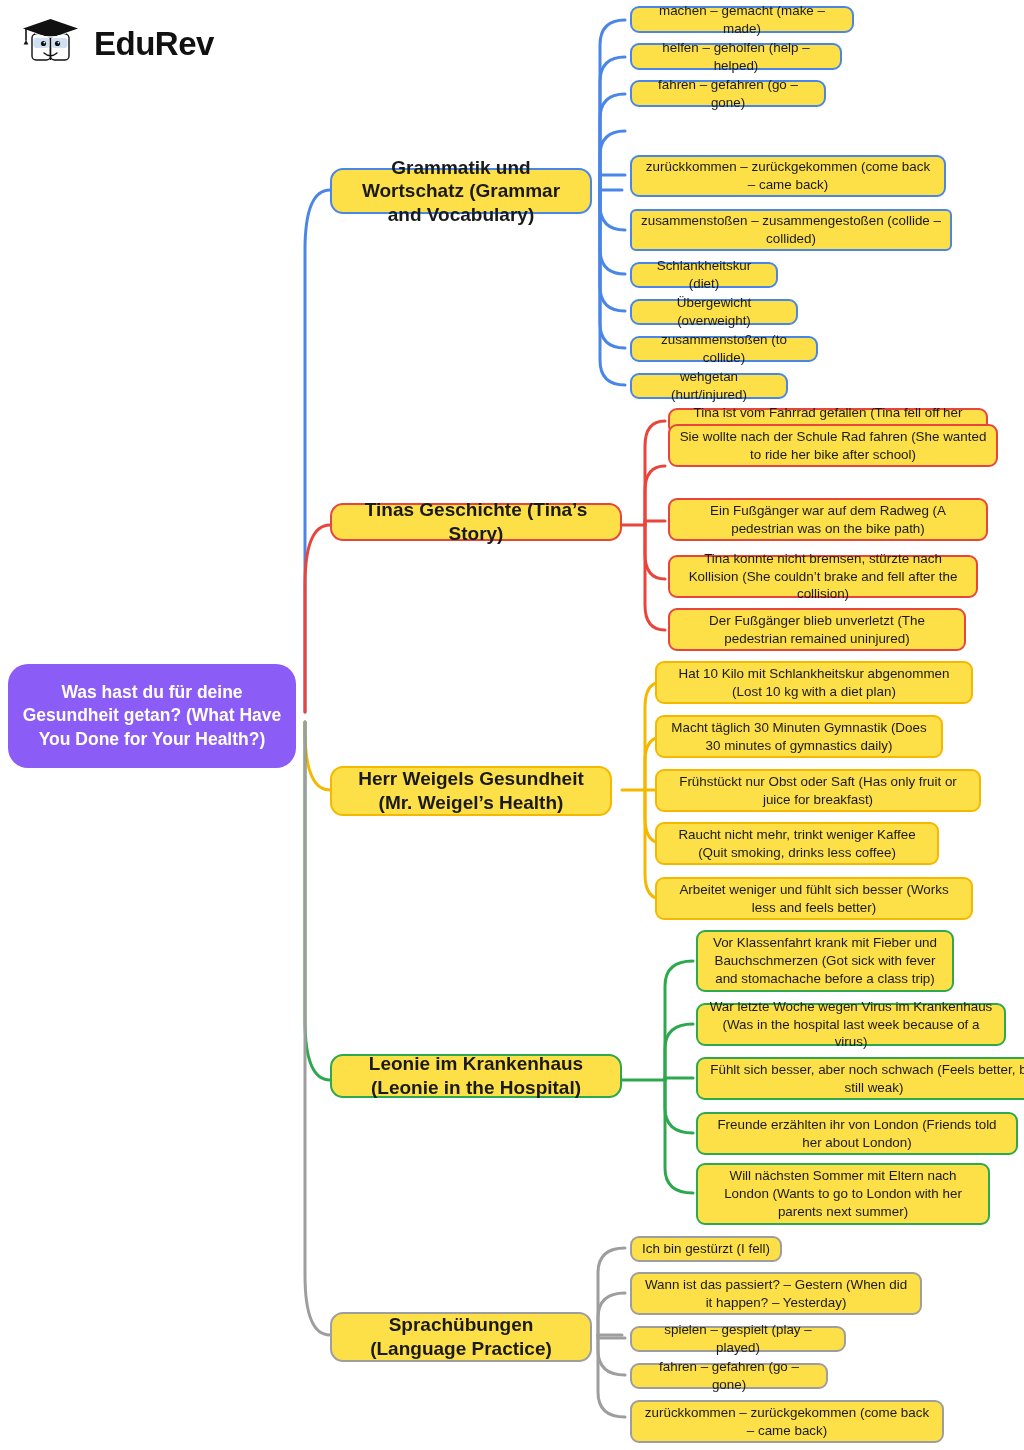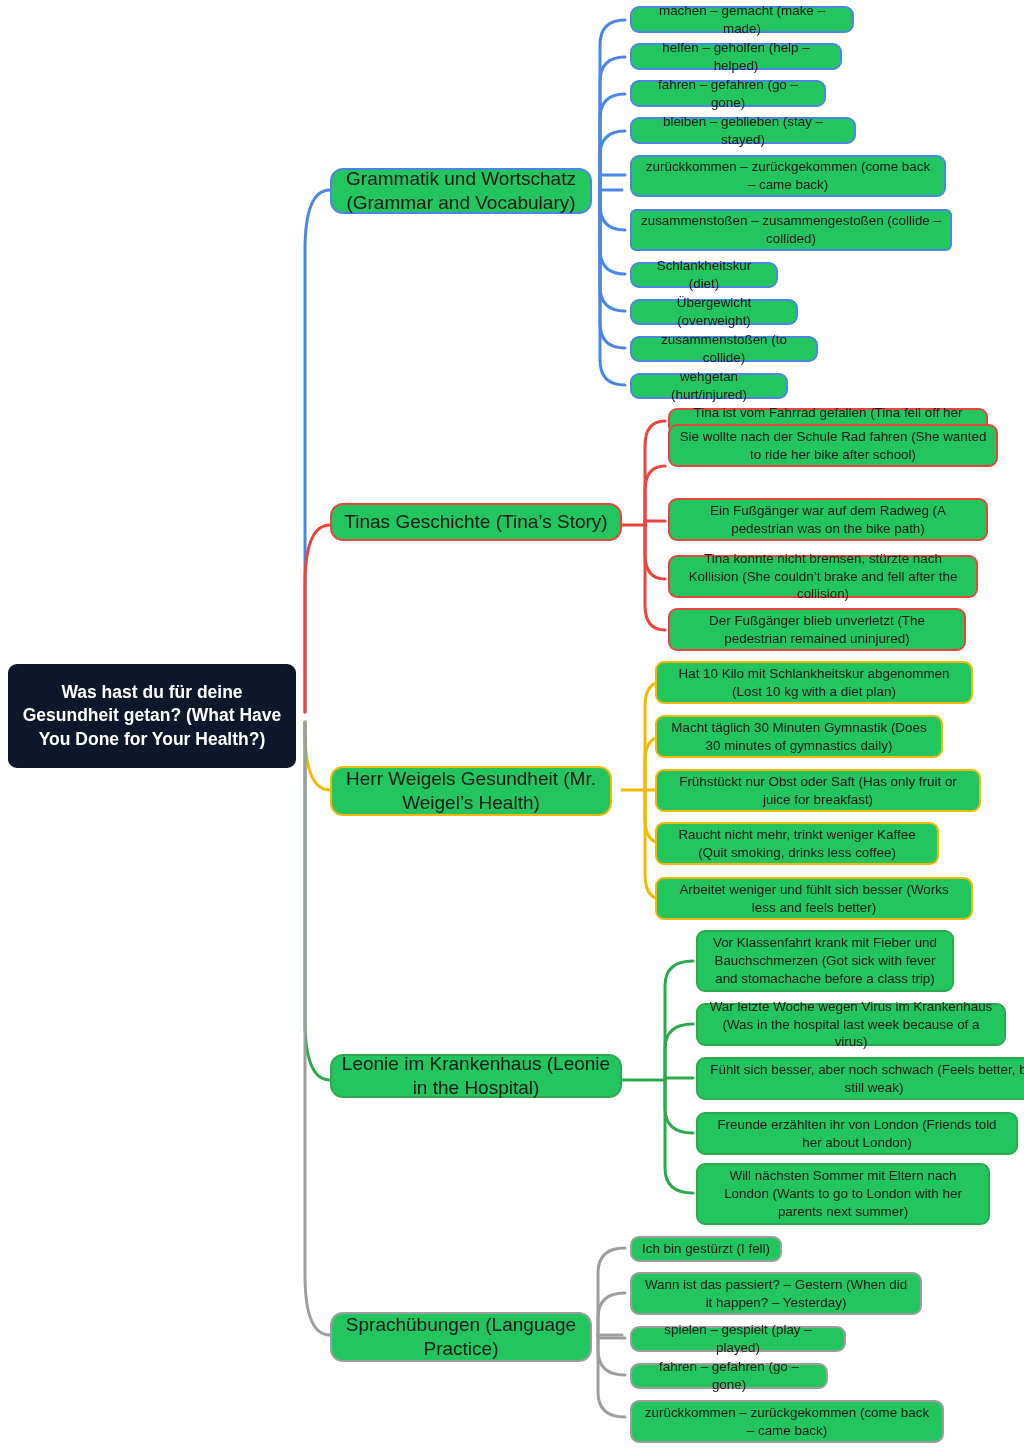--- a/index.html
+++ b/index.html
@@ -44,42 +44,43 @@
   #wires path { fill: none; stroke-width: 3; stroke-linecap: round; }
 
   
   .node {
     position: absolute;
     box-sizing: border-box;
     display: flex;
     align-items: center;
     justify-content: center;
     text-align: center;
-    background: #22c55e;
+    background: #fde047;
     border-style: solid;
     color: #1a1a1a;
   }
 
   .root-node {
-    background: #0f172a;
+    background: #8b5cf6;
     color: #ffffff;
     font-size: 17.5px;
     font-weight: bold;
     line-height: 1.32;
     border: none;
-    border-radius: 9px;
+    border-radius: 20px;
     padding: 10px 12px;
   }
 
   .branch-node {
     border-width: 2.5px;
     border-radius: 13px;
     font-size: 19px;
     line-height: 1.24;
-    padding: 7px 4px;
+    padding: 7px 16px;
+    font-weight: bold;
   }
 
   .leaf-node {
     border-width: 2.2px;
     border-radius: 9px;
     font-size: 13.4px;
     line-height: 1.33;
     padding: 5px 9px;
   }
 
@@ -88,20 +89,45 @@
   .c-red    { border-color: #e8453c; }
   .c-amber  { border-color: #f5b800; }
   .c-green  { border-color: #2ea84f; }
   .c-grey   { border-color: #9e9e9e; }
 </style>
 </head>
 <body>
 
 <div id="page">
 
+  <div id="logo">
+    <svg class="mark" viewBox="0 0 66 58">
+
+      <rect x="14" y="20" width="18.5" height="26" rx="4" fill="#ffffff" stroke="#111111" stroke-width="1.4"></rect>
+      <rect x="32.5" y="20" width="18.5" height="26" rx="4" fill="#ffffff" stroke="#111111" stroke-width="1.4"></rect>
+
+      <rect x="15.5" y="24" width="16" height="10" rx="3" fill="#cfe0f2"></rect>
+      <rect x="33.5" y="24" width="16" height="10" rx="3" fill="#cfe0f2"></rect>
+      <circle cx="25.5" cy="29.5" r="2.6" fill="#111111"></circle>
+      <circle cx="39.5" cy="29.5" r="2.6" fill="#111111"></circle>
+      <circle cx="26.4" cy="28.6" r="0.9" fill="#ffffff"></circle>
+      <circle cx="40.4" cy="28.6" r="0.9" fill="#ffffff"></circle>
+
+      <path d="M26 39 q6.5 5.5 13 0" fill="none" stroke="#111111" stroke-width="1.4" stroke-linecap="round"></path>
+
+      <line x1="32.5" y1="20" x2="32.5" y2="46" stroke="#111111" stroke-width="1.2"></line>
+
+      <path d="M32.5 5 L60 14.5 L32.5 24 L5 14.5 Z" fill="#111111"></path>
+      <path d="M17 19.5 q15.5 7 31 0" fill="none" stroke="#ffffff" stroke-width="1.3"></path>
+
+      <path d="M8 15.5 L8 26" stroke="#111111" stroke-width="1.6" stroke-linecap="round"></path>
+      <path d="M8 26 l-2.4 4.5 h4.8 Z" fill="#111111"></path>
+    </svg>
+    <div class="wordmark">EduRev</div>
+  </div>
 
   <svg id="wires">
 
     <path d="M305 712 L305 250 Q305 190 330 190" stroke="#4a86e8"></path>
     <path d="M305 712 L305 585 Q305 525 330 525" stroke="#e8453c"></path>
     <path d="M305 722 L305 730 Q305 790 330 790" stroke="#f5b800"></path>
     <path d="M305 722 L305 1020 Q305 1080 330 1080" stroke="#2ea84f"></path>
     <path d="M305 722 L305 1275 Q305 1335 330 1335" stroke="#9e9e9e"></path>
 
     <path d="M622 190 L600 190" stroke="#4a86e8"></path>
@@ -153,21 +179,20 @@
 
   <div class="node branch-node c-amber" style="left:330px; top:766px; width:282px; height:50px;">Herr Weigels Gesundheit (Mr. Weigel’s Health)</div>
 
   <div class="node branch-node c-green" style="left:330px; top:1054px; width:292px; height:44px;">Leonie im Krankenhaus (Leonie in the Hospital)</div>
 
   <div class="node branch-node c-grey" style="left:330px; top:1312px; width:262px; height:50px;">Sprachübungen (Language Practice)</div>
 
   <div class="node leaf-node c-blue" style="left:630px; top:6px;   width:224px; height:27px;">machen – gemacht (make – made)</div>
   <div class="node leaf-node c-blue" style="left:630px; top:43px;  width:212px; height:27px;">helfen – geholfen (help – helped)</div>
   <div class="node leaf-node c-blue" style="left:630px; top:80px;  width:196px; height:27px;">fahren – gefahren (go – gone)</div>
-  <div class="node leaf-node c-blue" style="left:630px; top:117px; width:226px; height:27px;">bleiben – geblieben (stay – stayed)</div>
   <div class="node leaf-node c-blue" style="left:630px; top:155px; width:316px; height:42px;">zurückkommen – zurückgekommen (come back – came back)</div>
   <div class="node leaf-node c-blue" style="left:630px; top:209px; width:322px; height:42px;border-radius:6px;">zusammenstoßen – zusammengestoßen (collide – collided)</div>
   <div class="node leaf-node c-blue" style="left:630px; top:262px; width:148px; height:26px;">Schlankheitskur (diet)</div>
   <div class="node leaf-node c-blue" style="left:630px; top:299px; width:168px; height:26px;">Übergewicht (overweight)</div>
   <div class="node leaf-node c-blue" style="left:630px; top:336px; width:188px; height:26px;">zusammenstoßen (to collide)</div>
   <div class="node leaf-node c-blue" style="left:630px; top:373px; width:158px; height:26px;">wehgetan (hurt/injured)</div>
 
   <div class="node leaf-node c-red" style="left:668px; top:408px; width:320px; height:27px;">Tina ist vom Fahrrad gefallen (Tina fell off her bike)</div>
   <div class="node leaf-node c-red" style="left:668px; top:424px; width:330px; height:43px;">Sie wollte nach der Schule Rad fahren (She wanted to ride her bike after school)</div>
   <div class="node leaf-node c-red" style="left:668px; top:498px; width:320px; height:43px;">Ein Fußgänger war auf dem Radweg (A pedestrian was on the bike path)</div>

